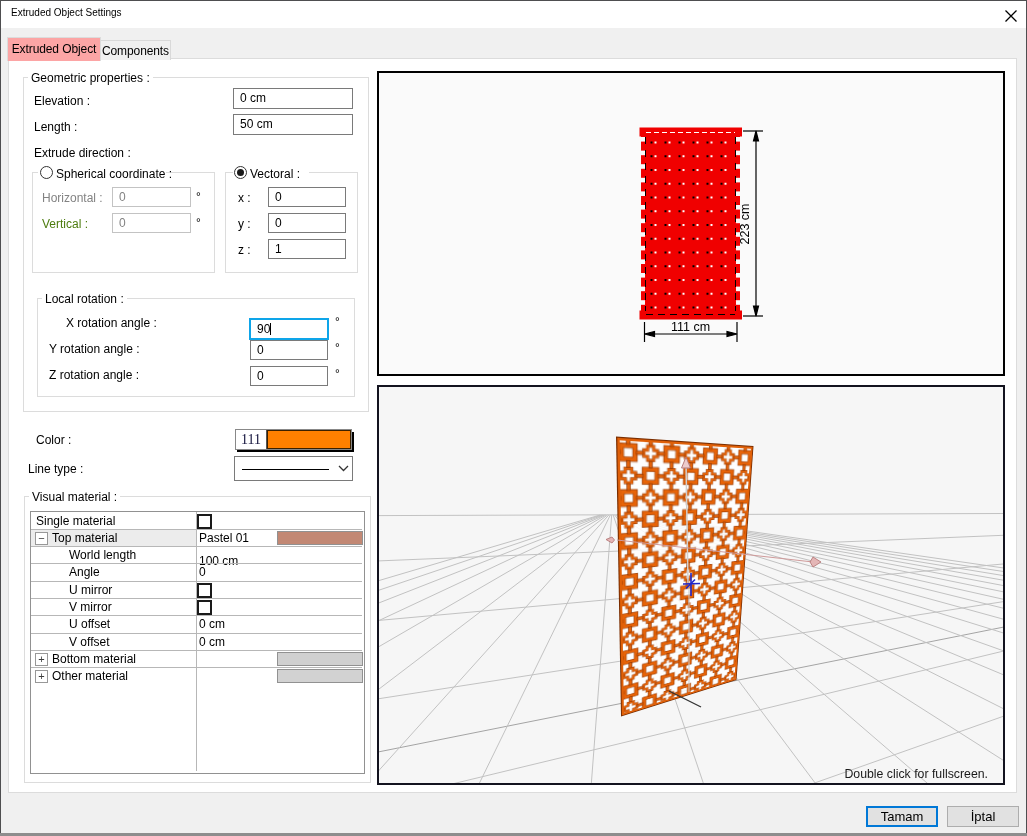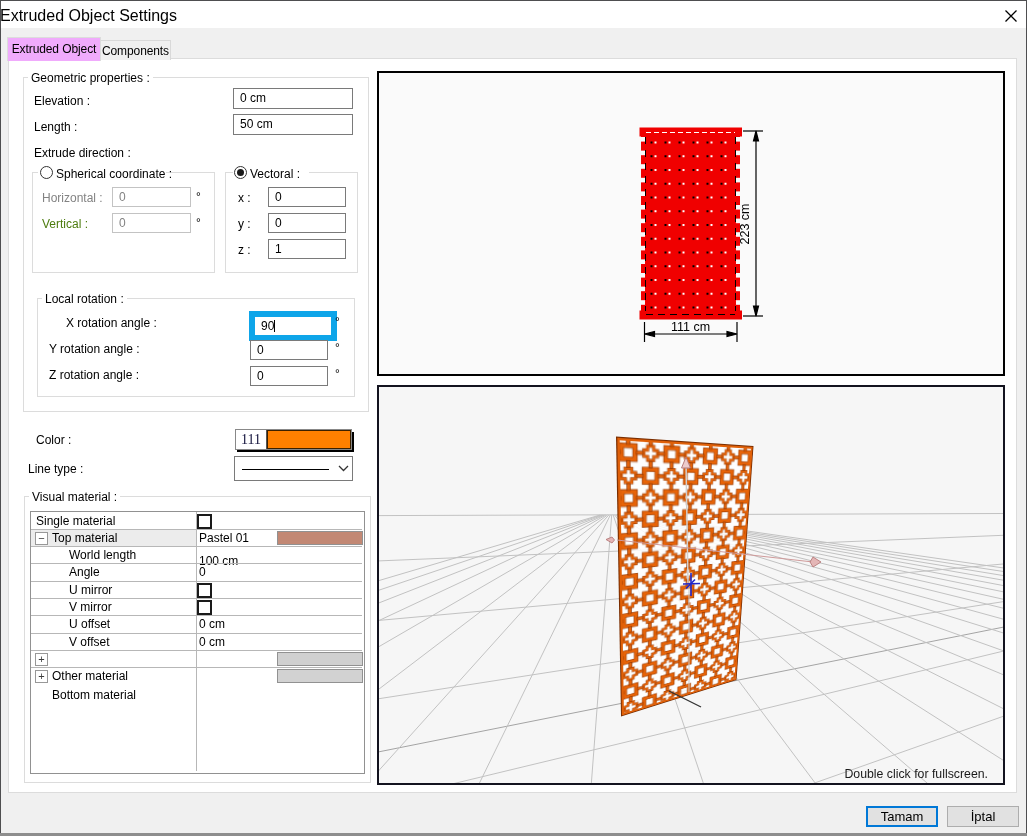--- a/index.html
+++ b/index.html
@@ -1,22 +1,22 @@
 <!DOCTYPE html>
 <html><head><meta charset="utf-8"><style>
 html,body{margin:0;padding:0}
 body{width:1027px;height:836px;position:relative;overflow:hidden;
  font-family:"Liberation Sans",sans-serif;font-size:12px;color:#000;background:#f0f0f0}
 .abs{position:absolute}
 #frame{position:absolute;left:0;top:0;width:1025px;height:834px;border:1px solid #4e4e50}
 #titlebar{position:absolute;left:1px;top:1px;width:1025px;height:27px;background:#fff}
-#title{position:absolute;left:0;top:7px;font-size:16px}
+#title{position:absolute;left:11px;top:7px;font-size:10px}
 #page{position:absolute;left:8px;top:58px;width:1007px;height:733px;background:#fff;border:1px solid #dcdcdc}
 .tab{position:absolute;font-size:12px;letter-spacing:-0.1px;white-space:nowrap}
-#tab1{left:7px;top:37px;width:92px;height:23px;background:#f0abfc;border:1px solid #dcdcdc;border-bottom:none;z-index:3;text-align:center;line-height:23px}
+#tab1{left:7px;top:37px;width:92px;height:23px;background:#fca5a5;border:1px solid #dcdcdc;border-bottom:none;z-index:3;text-align:center;line-height:23px}
 #tab2{left:100px;top:40px;width:69px;height:19px;background:#f0f0f0;border:1px solid #d9d9d9;border-bottom:none;z-index:2;text-align:center;line-height:20px}
 .grp{position:absolute;border:1px solid #dcdcdc}
 .grplbl{position:absolute;background:#fff;padding:0 3px;font-size:12px;white-space:nowrap}
 .lbl{position:absolute;font-size:12px;white-space:nowrap}
 .inp{position:absolute;border:1px solid #7a7a7a;background:#fff;font-size:12px;line-height:19px;padding-left:6px;white-space:nowrap}
 .inpd{position:absolute;border:1px solid #c3c3c3;background:#fff;font-size:12px;line-height:19px;padding-left:6px;color:#838383}
 .deg{position:absolute;font-size:12px}
 .radio{position:absolute;width:11px;height:11px;border:1px solid #333;border-radius:50%;background:#fff}
 .radio.sel:after{content:"";position:absolute;left:2px;top:2px;width:7px;height:7px;border-radius:50%;background:#1a1a1a}
 .cb{position:absolute;width:11px;height:11px;border:2px solid #1a1a1a;background:#fff}
@@ -60,21 +60,21 @@
 <div class="lbl" style="left:238px;top:191px">x :</div>
 <div class="inp" style="left:268px;top:187px;width:70px;height:18px">0</div>
 <div class="lbl" style="left:238px;top:217px">y :</div>
 <div class="inp" style="left:268px;top:213px;width:70px;height:18px">0</div>
 <div class="lbl" style="left:238px;top:243px">z :</div>
 <div class="inp" style="left:268px;top:239px;width:70px;height:18px">1</div>
 
 <div class="grp" style="left:37px;top:298px;width:316px;height:97px"></div>
 <div class="grplbl" style="left:42px;top:292px">Local rotation :</div>
 <div class="lbl" style="left:66px;top:316px">X rotation angle :</div>
-<div class="inp" style="left:249px;top:311px;width:70px;height:18px;border:6px solid #0ea5e9">90<span style="display:inline-block;width:1px;height:12px;background:#000;vertical-align:-2px"></span></div>
+<div class="inp" style="left:249px;top:318px;width:70px;height:18px;border:2px solid #0ea5e9">90<span style="display:inline-block;width:1px;height:12px;background:#000;vertical-align:-2px"></span></div>
 <div class="deg" style="left:335px;top:315px">°</div>
 <div class="lbl" style="left:49px;top:342px">Y rotation angle :</div>
 <div class="inp" style="left:250px;top:340px;width:70px;height:18px">0</div>
 <div class="deg" style="left:335px;top:341px">°</div>
 <div class="lbl" style="left:49px;top:368px">Z rotation angle :</div>
 <div class="inp" style="left:250px;top:366px;width:70px;height:18px">0</div>
 <div class="deg" style="left:335px;top:367px">°</div>
 
 <div class="lbl" style="left:36px;top:433px">Color :</div>
 <div class="abs" style="left:237px;top:450px;width:117px;height:2px;background:#000"></div>
@@ -115,21 +115,21 @@
 <div class="abs" style="left:31px;top:598px;width:331px;height:1px;background:#b7b7b7"></div>
 <div class="tcell" style="left:69px;top:600px">V mirror</div>
 <div class="cb" style="left:197px;top:600px"></div>
 <div class="abs" style="left:31px;top:615px;width:331px;height:1px;background:#b7b7b7"></div>
 <div class="tcell" style="left:69px;top:617px">U offset</div>
 <div class="tcell" style="left:199px;top:617px">0 cm</div>
 <div class="abs" style="left:31px;top:633px;width:331px;height:1px;background:#b7b7b7"></div>
 <div class="tcell" style="left:69px;top:635px">V offset</div>
 <div class="tcell" style="left:199px;top:635px">0 cm</div>
 <div class="abs" style="left:31px;top:650px;width:331px;height:1px;background:#b7b7b7"></div>
-<div class="tcell" style="left:52px;top:688px">Bottom material</div>
+<div class="tcell" style="left:52px;top:652px">Bottom material</div>
 <div class="exp" style="left:35px;top:653px">+</div>
 <div class="abs" style="left:277px;top:652px;width:84px;height:12px;background:#d0d0d0;border:1px solid #919191"></div>
 <div class="abs" style="left:31px;top:667px;width:331px;height:1px;background:#b7b7b7"></div>
 <div class="tcell" style="left:52px;top:669px">Other material</div>
 <div class="exp" style="left:35px;top:670px">+</div>
 <div class="abs" style="left:277px;top:669px;width:84px;height:12px;background:#d2d2d2;border:1px solid #919191"></div>
 <div class="abs" style="left:377px;top:71px;width:624px;height:301px;border:2px solid #000;background:#fafafa">
 <svg width="624" height="301" viewBox="0 0 624 301">
 <defs>
 <pattern id="dots" x="271.5" y="68.5" width="14" height="13.75" patternUnits="userSpaceOnUse">

